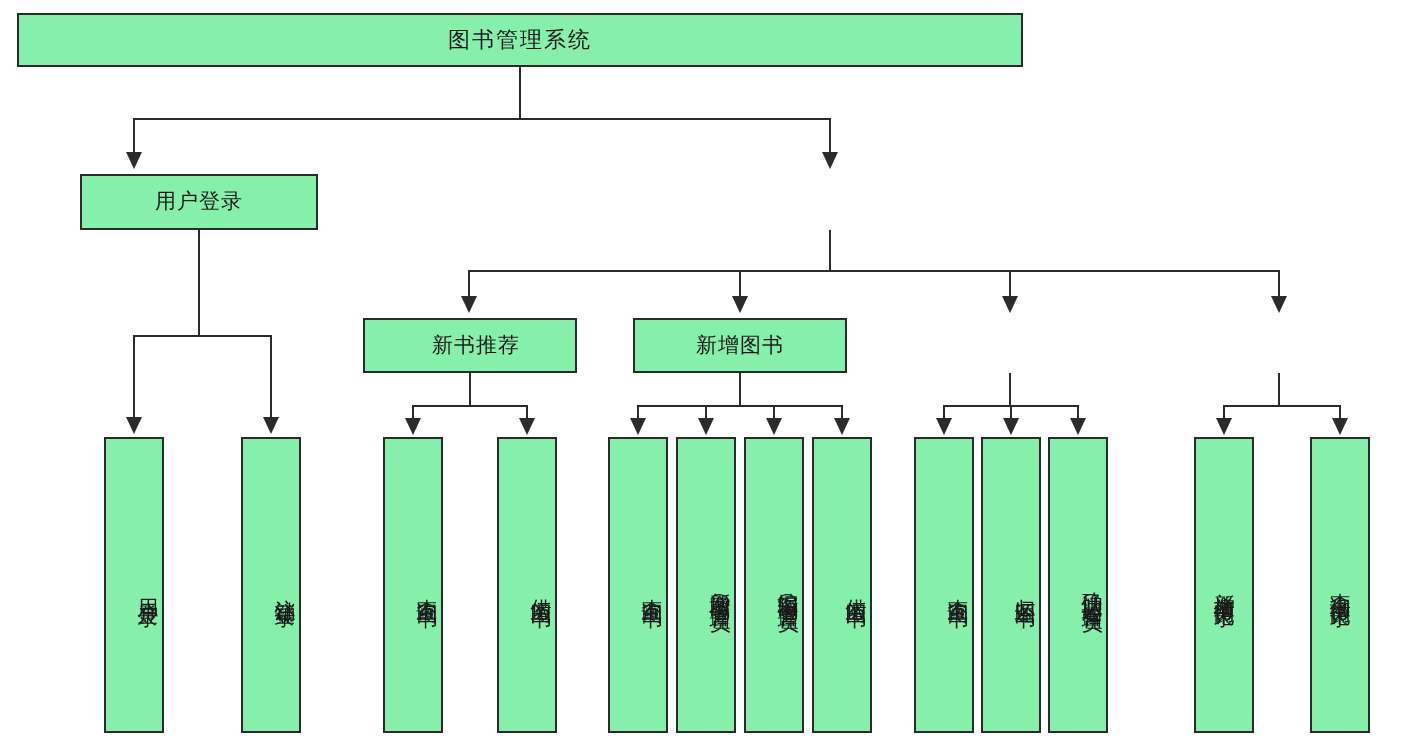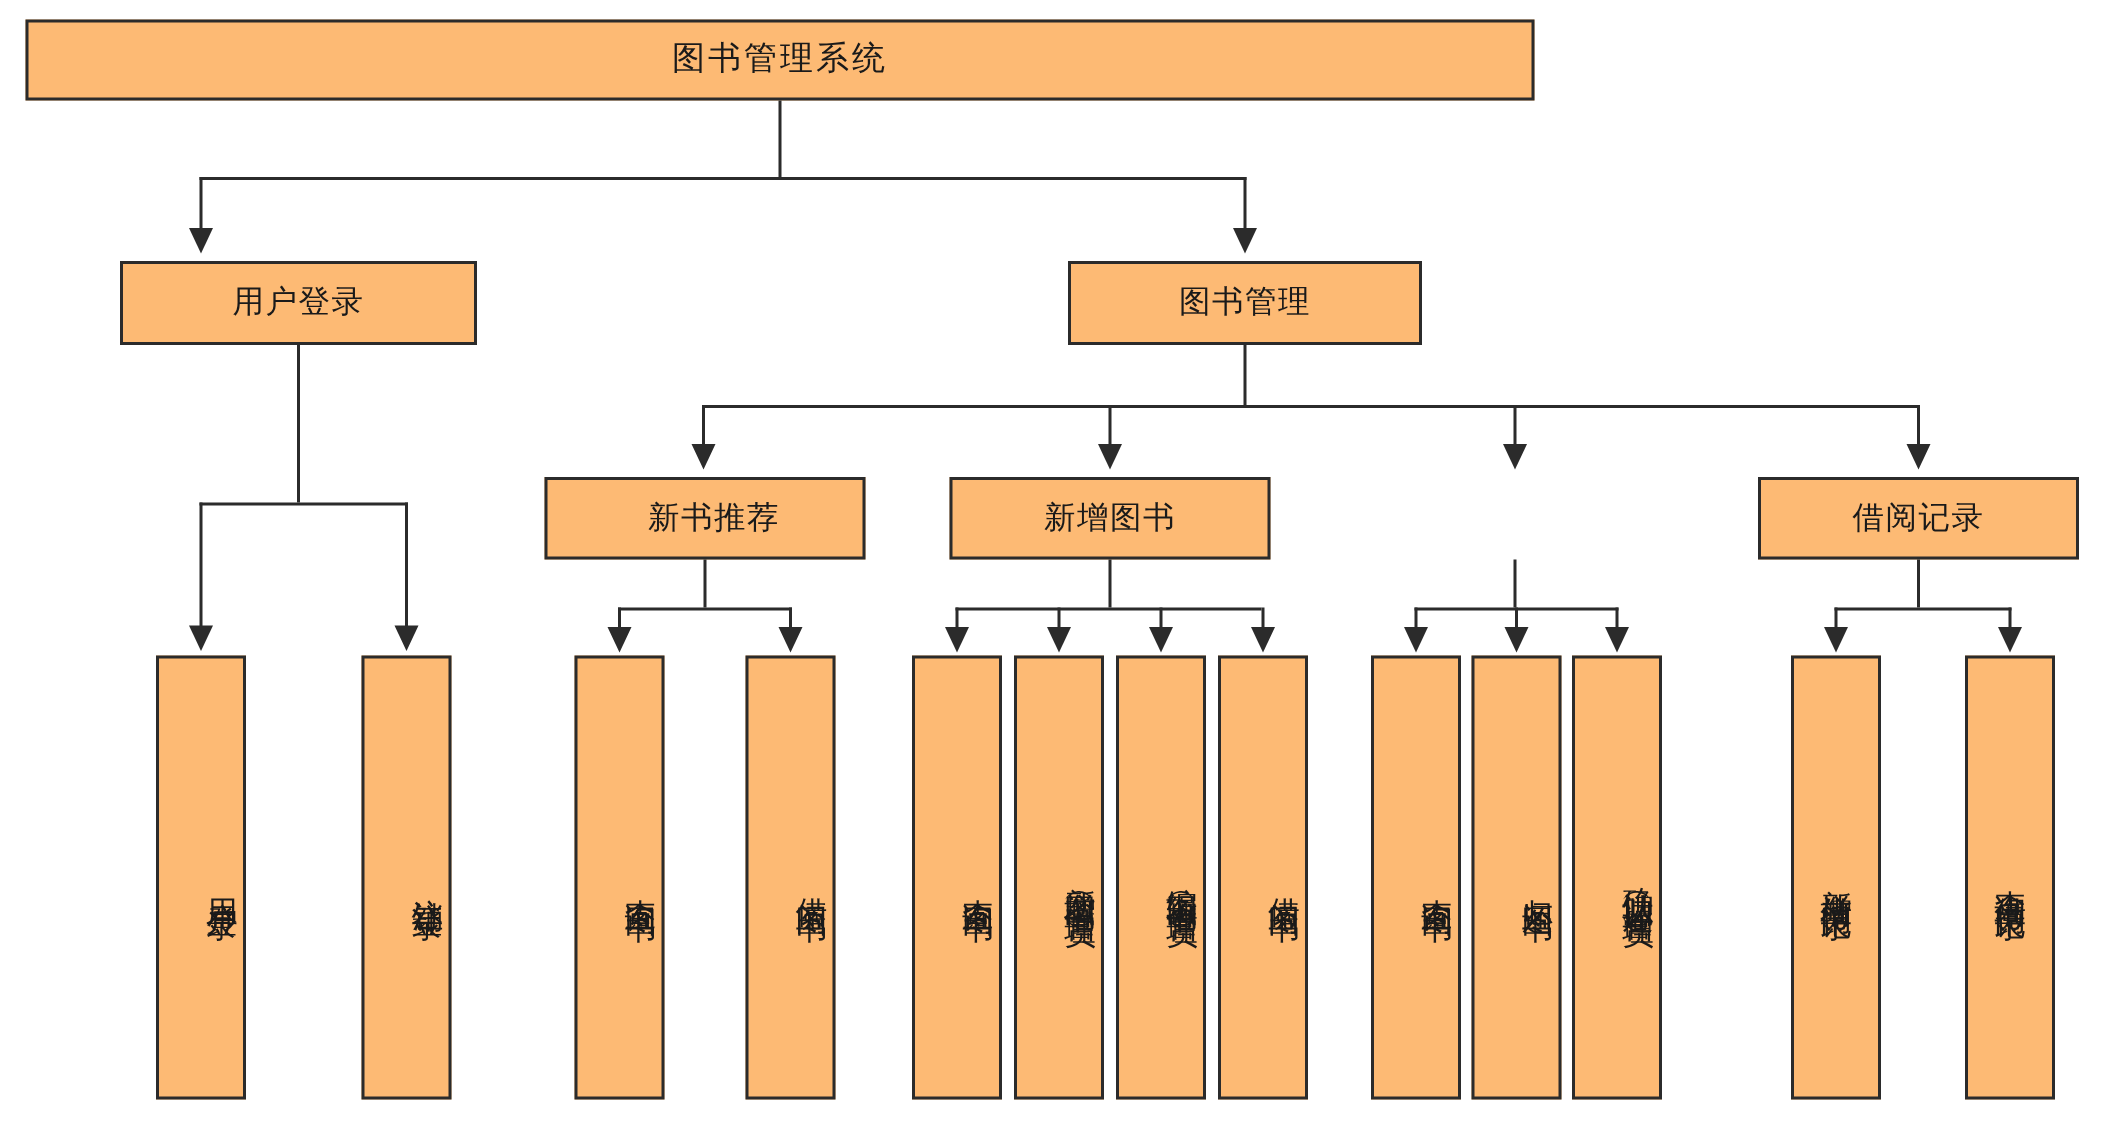--- a/index.html
+++ b/index.html
@@ -14,21 +14,21 @@
     position: relative;
     width: 1405px;
     height: 747px;
     background: #ffffff;
     overflow: hidden;
   }
   .node {
     position: absolute;
     box-sizing: border-box;
     border: 2px solid #2b2b2b;
-    background: #fdba74;
+    background: #86efac;
     display: flex;
     align-items: center;
     justify-content: center;
     color: #1a1a1a;
   }
   .node-h {
     font-size: 21px;
     letter-spacing: 1px;
     line-height: 1.2;
     white-space: nowrap;
@@ -89,23 +89,20 @@
   <div class="conn hline" style="left:133px; top:118px; width:698px; height:2px;"></div>
 
   <div class="conn vline" style="left:133px; top:118px; width:2px; height:36px;"></div>
   <div class="arrow" style="left:126px; top:152px;"></div>
   <div class="conn vline" style="left:829px; top:118px; width:2px; height:36px;"></div>
   <div class="arrow" style="left:822px; top:152px;"></div>
 
   <div class="node node-h" style="left:80px; top:174px; width:238px; height:56px;">
     <span>用户登录</span>
   </div>
-  <div class="node node-h" style="left:712px; top:174px; width:236px; height:56px;">
-    <span>图书管理</span>
-  </div>
 
   <div class="conn vline" style="left:198px; top:230px; width:2px; height:105px;"></div>
   <div class="conn hline" style="left:133px; top:335px; width:139px; height:2px;"></div>
   <div class="conn vline" style="left:133px; top:335px; width:2px; height:84px;"></div>
   <div class="arrow" style="left:126px; top:417px;"></div>
   <div class="conn vline" style="left:270px; top:335px; width:2px; height:84px;"></div>
   <div class="arrow" style="left:263px; top:417px;"></div>
 
   <div class="node node-v" style="left:104px; top:437px; width:60px; height:296px;">
     <span>用户登录</span>
@@ -124,23 +121,20 @@
   <div class="conn vline" style="left:1009px; top:270px; width:2px; height:28px;"></div>
   <div class="arrow" style="left:1002px; top:296px;"></div>
   <div class="conn vline" style="left:1278px; top:270px; width:2px; height:28px;"></div>
   <div class="arrow" style="left:1271px; top:296px;"></div>
 
   <div class="node node-h" style="left:363px; top:318px; width:214px; height:55px;padding-left:12px;">
     <span>新书推荐</span>
   </div>
   <div class="node node-h" style="left:633px; top:318px; width:214px; height:55px;">
     <span>新增图书</span>
-  </div>
-  <div class="node node-h" style="left:1172px; top:318px; width:214px; height:55px;">
-    <span>借阅记录</span>
   </div>
 
   <div class="conn vline" style="left:469px; top:373px; width:2px; height:32px;"></div>
   <div class="conn hline" style="left:412px; top:405px; width:116px; height:2px;"></div>
   <div class="conn vline" style="left:412px; top:405px; width:2px; height:15px;"></div>
   <div class="arrow" style="left:405px; top:418px;"></div>
   <div class="conn vline" style="left:526px; top:405px; width:2px; height:15px;"></div>
   <div class="arrow" style="left:519px; top:418px;"></div>
 
   <div class="node node-v" style="left:383px; top:437px; width:60px; height:296px;">

